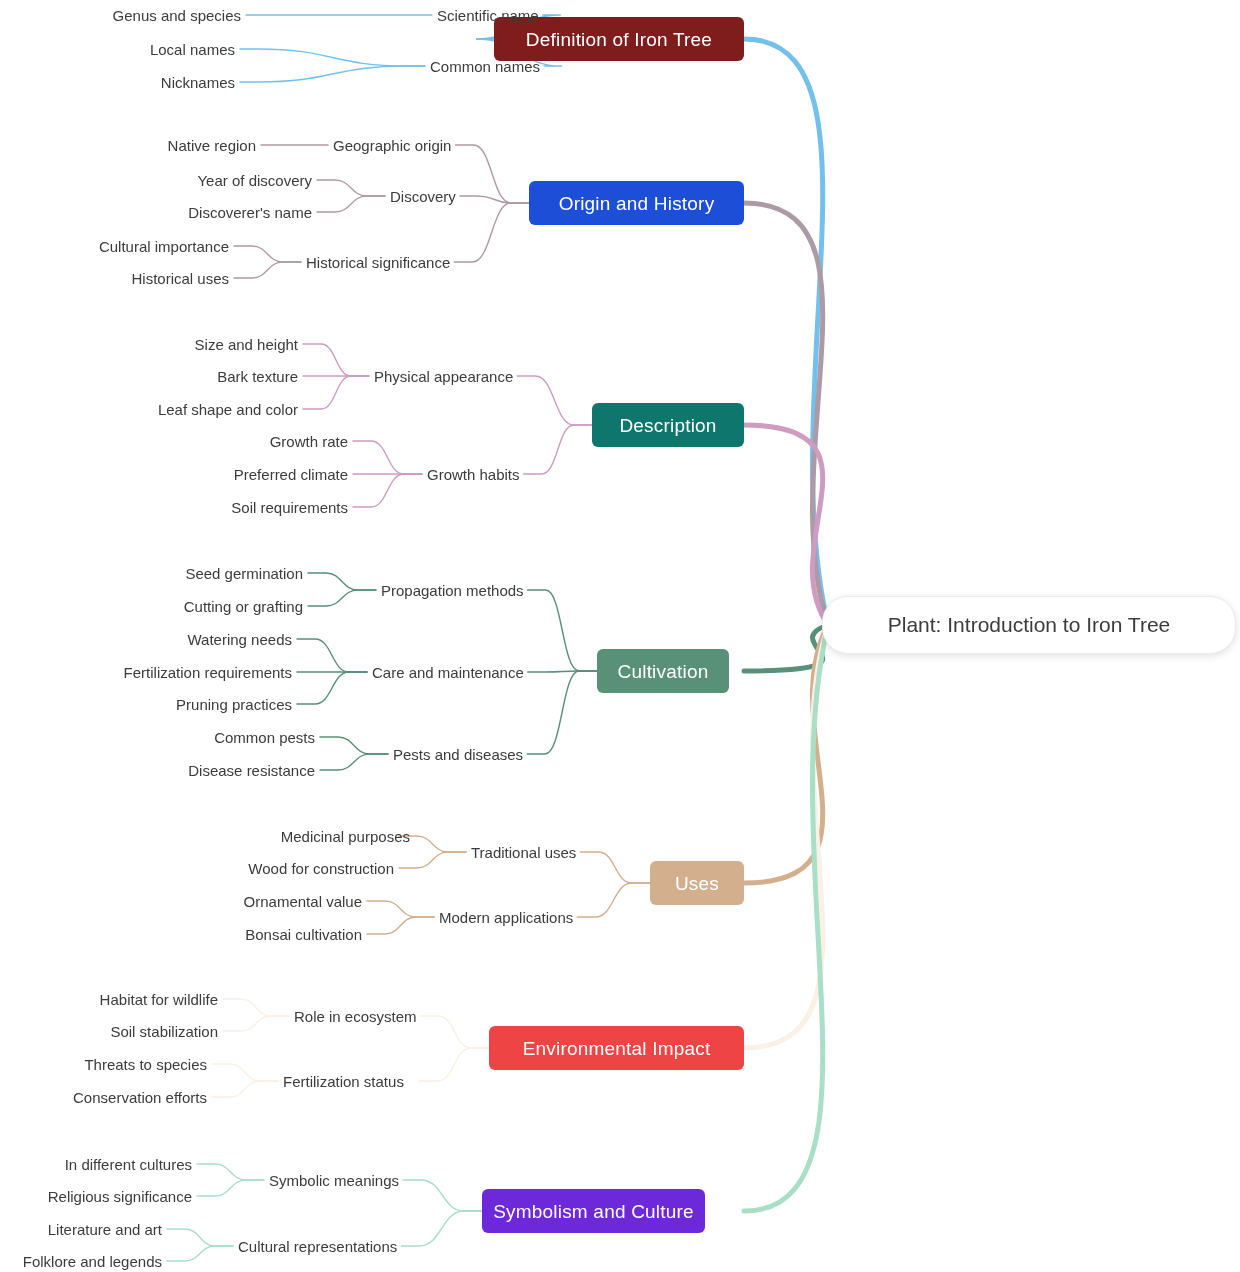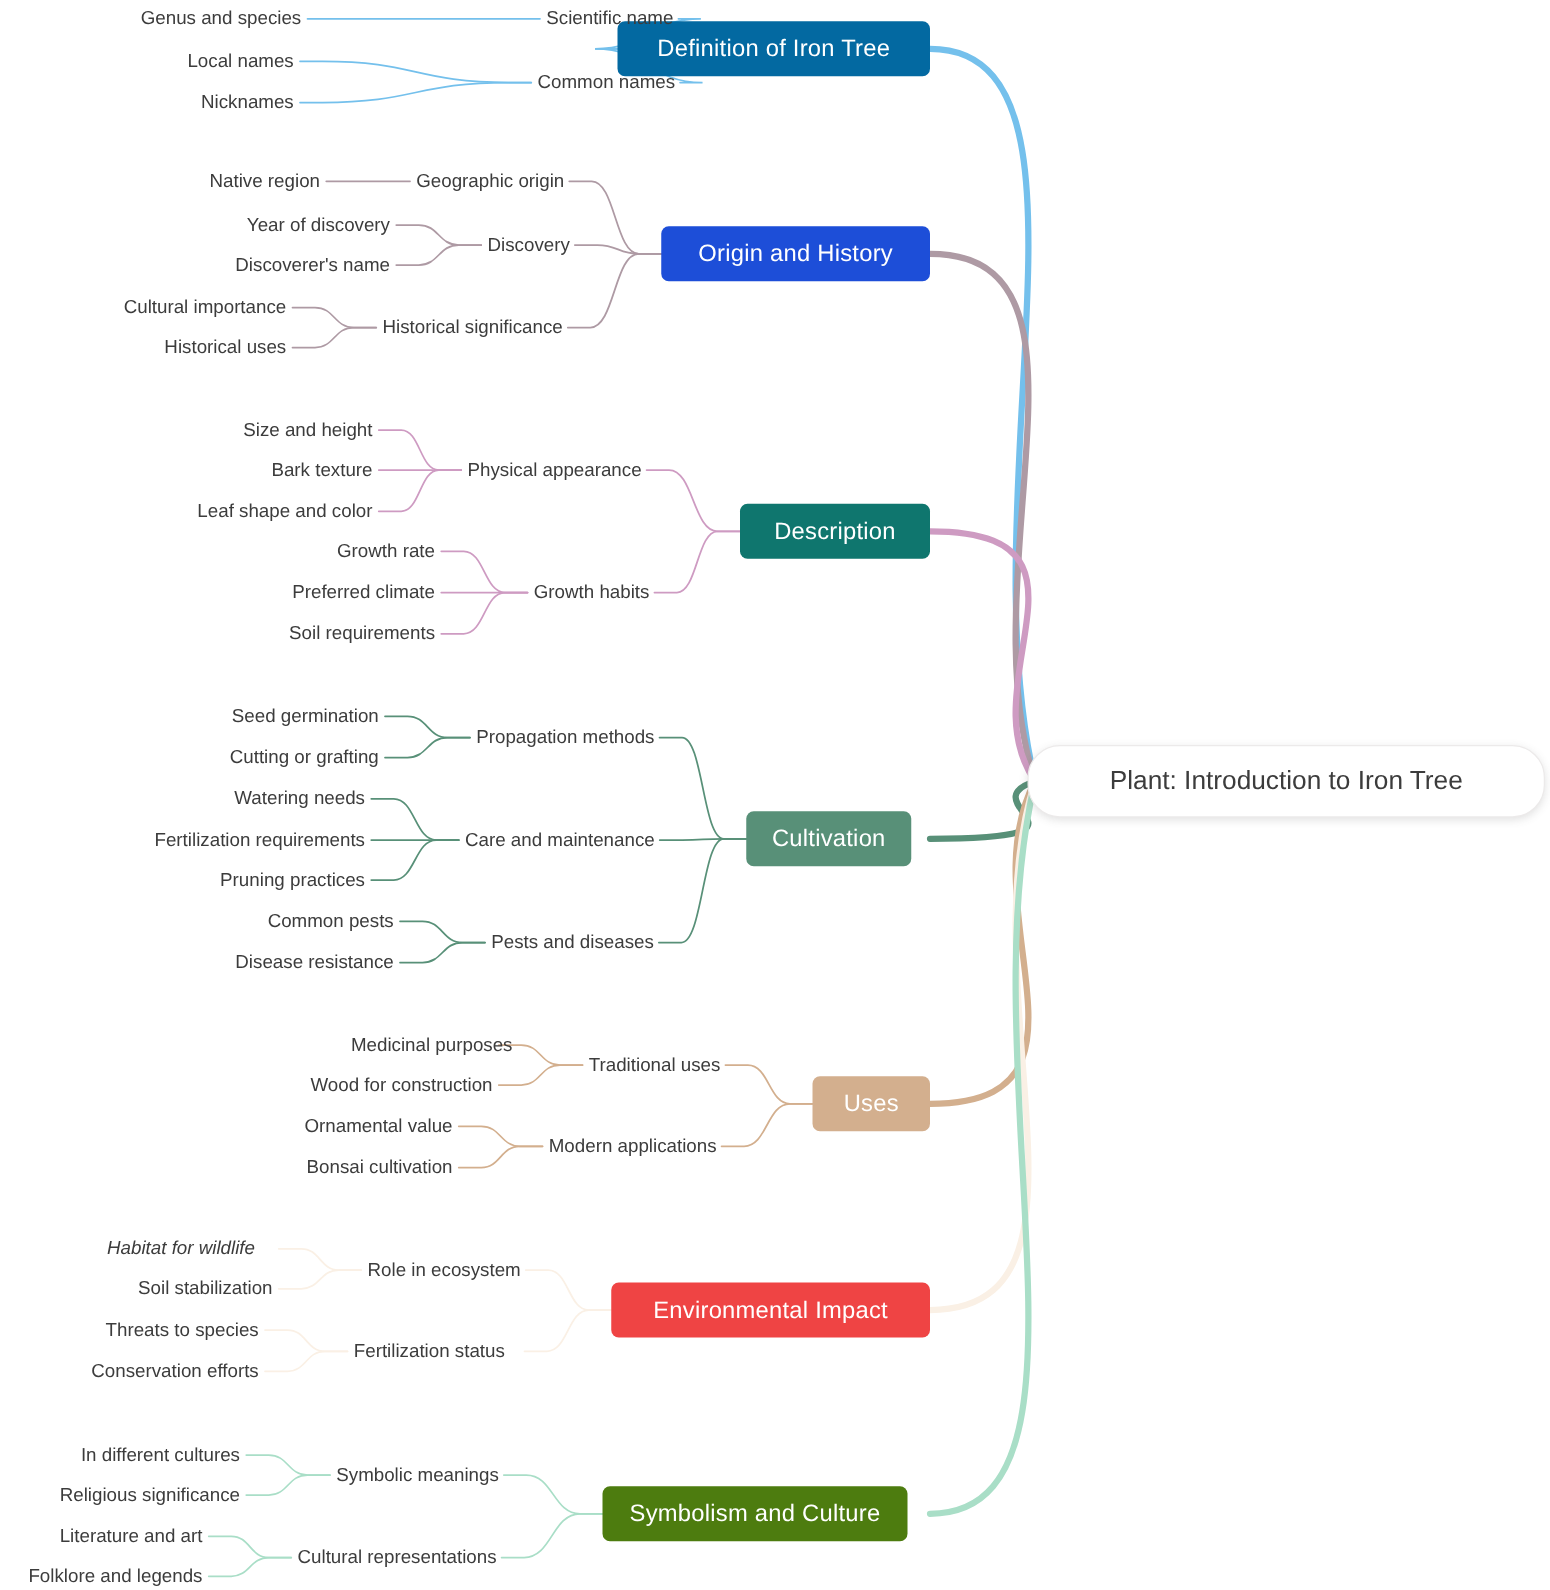--- a/index.html
+++ b/index.html
@@ -120,21 +120,21 @@
       <path d="M 744 1211 C 894 1211 773 859.4000000000001 828 625" fill="none" stroke="#A9DEC7" stroke-width="5" stroke-linecap="round"></path>
       <path d="M 403.0625 1180 L 421.0625 1180 C 442.53125 1180 442.53125 1211 464 1211 L 482 1211" fill="none" stroke="#A9DEC7" stroke-width="1.4" stroke-linecap="round"></path>
       <path d="M 197 1164 L 215 1164 C 230.5 1164 230.5 1180 246 1180 L 264 1180" fill="none" stroke="#A9DEC7" stroke-width="1.4" stroke-linecap="round"></path>
       <path d="M 197 1196 L 215 1196 C 230.5 1196 230.5 1180 246 1180 L 264 1180" fill="none" stroke="#A9DEC7" stroke-width="1.4" stroke-linecap="round"></path>
       <path d="M 401.265625 1246 L 419.265625 1246 C 441.6328125 1246 441.6328125 1211 464 1211 L 482 1211" fill="none" stroke="#A9DEC7" stroke-width="1.4" stroke-linecap="round"></path>
       <path d="M 167 1229 L 185 1229 C 200 1229 200 1246 215 1246 L 233 1246" fill="none" stroke="#A9DEC7" stroke-width="1.4" stroke-linecap="round"></path>
       <path d="M 167 1261 L 185 1261 C 200 1261 200 1246 215 1246 L 233 1246" fill="none" stroke="#A9DEC7" stroke-width="1.4" stroke-linecap="round"></path>
     </svg>
 
   <div id="nodes-layer">
-      <div class="topic" style="left: 494px; top: 17px; width: 250px; height: 44px; background: #0369a1;">Definition of Iron Tree</div>
+      <div class="topic" style="left: 494px; top: 17px; width: 250px; height: 44px; background: #7f1d1d;">Definition of Iron Tree</div>
       <div class="label l" style="left: 437px; top: 15px;">Scientific name</div>
       <div class="label r" style="left: 241px; top: 15px;">Genus and species</div>
       <div class="label l" style="left: 430px; top: 66px; text-align: center;">Common names</div>
       <div class="label r" style="left: 235px; top: 49px;">Local names</div>
       <div class="label r" style="left: 235px; top: 82px;">Nicknames</div>
       <div class="topic" style="left: 529px; top: 181px; width: 215px; height: 44px; background: #1d4ed8;">Origin and History</div>
       <div class="label l" style="left: 333px; top: 145px;">Geographic origin</div>
       <div class="label r" style="left: 256px; top: 145px;">Native region</div>
       <div class="label l" style="left: 390px; top: 196px;">Discovery</div>
       <div class="label r" style="left: 312px; top: 180px;">Year of discovery</div>
@@ -164,26 +164,26 @@
       <div class="label r" style="left: 315px; top: 770px;">Disease resistance</div>
       <div class="topic" style="left: 650px; top: 861px; width: 94px; height: 44px; background: rgb(211, 175, 142);">Uses</div>
       <div class="label l" style="left: 471px; top: 852px;">Traditional uses</div>
       <div class="label r" style="left: 394px; top: 836px; margin-left: 16px;">Medicinal purposes</div>
       <div class="label r" style="left: 394px; top: 868px;">Wood for construction</div>
       <div class="label l" style="left: 439px; top: 917px;">Modern applications</div>
       <div class="label r" style="left: 362px; top: 901px;">Ornamental value</div>
       <div class="label r" style="left: 362px; top: 934px;">Bonsai cultivation</div>
       <div class="topic" style="left: 489px; top: 1026px; width: 255px; height: 44px; background: #ef4444;">Environmental Impact</div>
       <div class="label l" style="left: 294px; top: 1016px;">Role in ecosystem</div>
-      <div class="label r" style="left: 204px; top: 999px; font-style: italic;">Habitat for wildlife</div>
+      <div class="label r" style="left: 218px; top: 999px;">Habitat for wildlife</div>
       <div class="label r" style="left: 218px; top: 1031px;">Soil stabilization</div>
       <div class="label l" style="left: 283px; top: 1081px;">Fertilization status</div>
       <div class="label r" style="left: 207px; top: 1064px;">Threats to species</div>
       <div class="label r" style="left: 207px; top: 1097px;">Conservation efforts</div>
-      <div class="topic" style="left: 482px; top: 1189px; width: 244px; height: 44px; background: #4d7c0f;">Symbolism and Culture</div>
+      <div class="topic" style="left: 482px; top: 1189px; width: 223px; height: 44px; background: #6d28d9;">Symbolism and Culture</div>
       <div class="label l" style="left: 269px; top: 1180px;">Symbolic meanings</div>
       <div class="label r" style="left: 192px; top: 1164px;">In different cultures</div>
       <div class="label r" style="left: 192px; top: 1196px;">Religious significance</div>
       <div class="label l" style="left: 238px; top: 1246px;">Cultural representations</div>
       <div class="label r" style="left: 162px; top: 1229px;">Literature and art</div>
       <div class="label r" style="left: 162px; top: 1261px;">Folklore and legends</div>
     </div>
 
   <div id="root" style="left: 822px; top: 596px; width: 414px; height: 58px;">Plant: Introduction to Iron Tree</div>
 </div>

